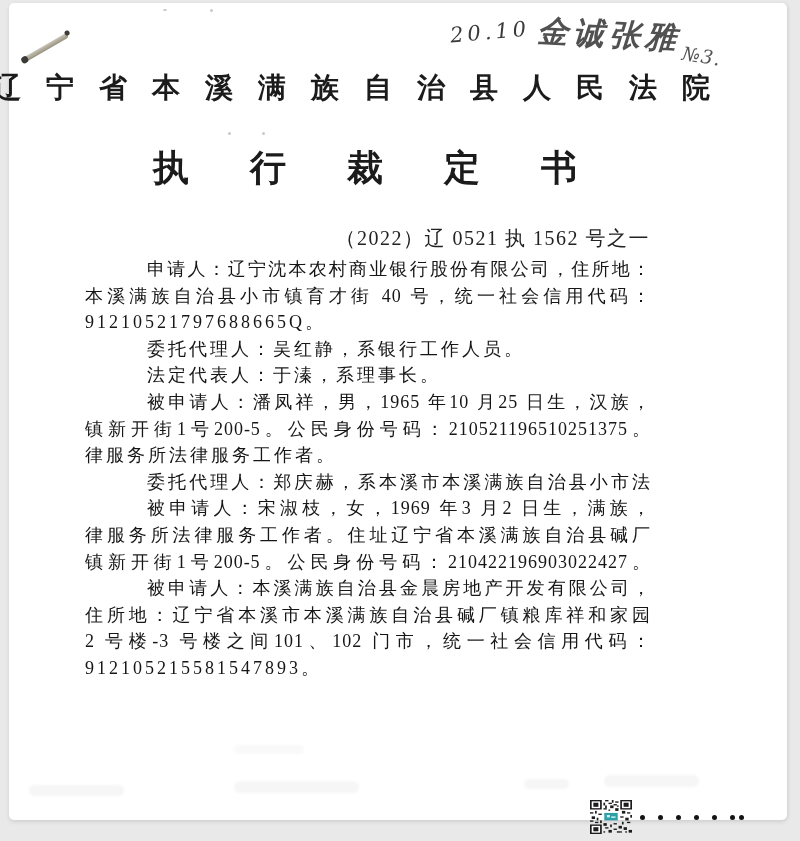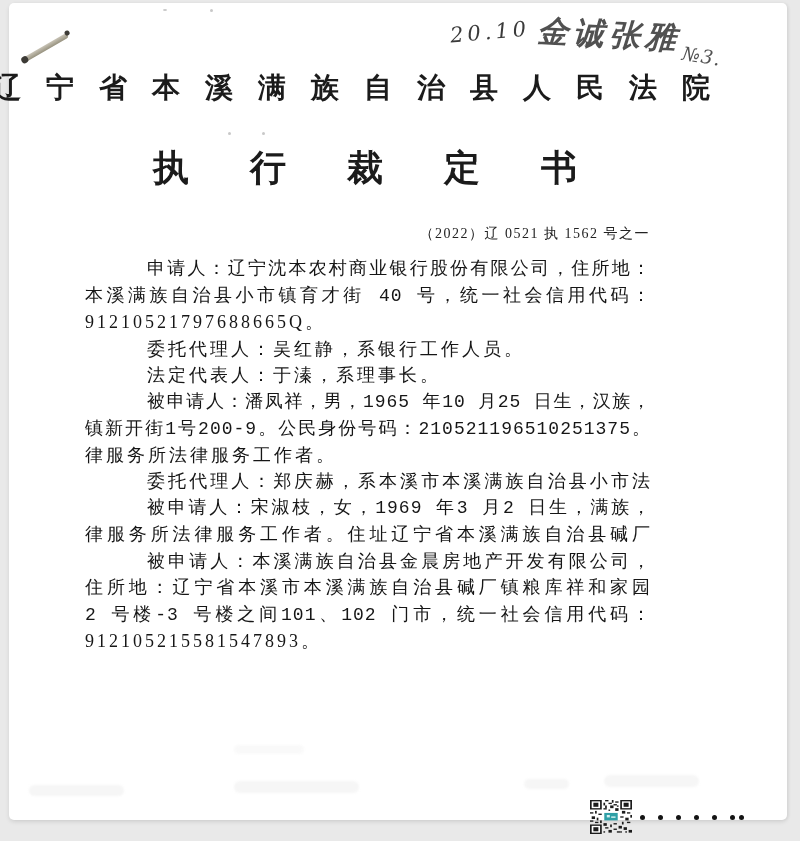--- a/index.html
+++ b/index.html
@@ -27,28 +27,28 @@
                transform:translateY(13px) rotate(6deg);margin-left:2px;}
 
   .speck{position:absolute;background:#9a9a9a;border-radius:50%;opacity:.55;}
 
   .court-title{position:absolute;top:66px;left:0;width:100%;text-align:center;
                font-size:28px;font-weight:700;letter-spacing:9px;
                transform:translateX(-42px);white-space:nowrap;}
   .doc-title{position:absolute;top:141px;left:0;width:100%;text-align:center;
              font-size:36px;font-weight:700;letter-spacing:26px;
              transform:translateX(-20px);white-space:nowrap;}
-  .case-number{position:absolute;top:222px;right:137px;font-size:14px;
+  .case-number{position:absolute;top:222px;right:137px;font-size:20px;
                letter-spacing:1.5px;color:#222;}
 
   .doc-body{position:absolute;top:253px;left:76px;width:566px;font-size:18px;color:#161616;}
   .bodyline{height:26.6px;line-height:26.6px;letter-spacing:3px;white-space:nowrap;}
   .bodyline.indent{padding-left:62px;}
   .bodyline.full{white-space:normal;text-align:justify;text-align-last:justify;
-                 letter-spacing:1px;overflow:hidden;font-family:Liberation Mono, monospace;}
+                 letter-spacing:1px;overflow:hidden;}
 
   
   .ghost{position:absolute;background:#f6f6f6;border-radius:10px;filter:blur(1px);}
 
   .qr{position:absolute;left:581px;top:797px;width:42px;height:34px;}
   .dots{position:absolute;left:631px;top:812px;display:flex;align-items:center;}
   .dots .dot{width:5px;height:5px;background:#141414;border-radius:50%;margin-right:13px;}
   .dots .dot:last-child{margin-left:-9px;margin-right:0;}
 </style>
 </head>
@@ -76,25 +76,26 @@
 
     <div class="case-number">（2022）辽 0521 执 1562 号之一</div>
 
     <div class="doc-body">
         <div class="bodyline indent full">申请人：辽宁沈本农村商业银行股份有限公司，住所地：</div>
         <div class="bodyline full">本溪满族自治县小市镇育才街 40 号，统一社会信用代码：</div>
         <div class="bodyline">91210521797688665Q。</div>
         <div class="bodyline indent">委托代理人：吴红静，系银行工作人员。</div>
         <div class="bodyline indent">法定代表人：于溱，系理事长。</div>
         <div class="bodyline indent full">被申请人：潘凤祥，男，1965 年10 月25 日生，汉族，</div>
-        <div class="bodyline full">镇新开街1号200-9。公民身份号码：210521196510251375。</div>
+        <div class="bodyline full">镇新开街1号200-5。公民身份号码：210521196510251375。</div>
         <div class="bodyline">律服务所法律服务工作者。</div>
         <div class="bodyline indent full">委托代理人：郑庆赫，系本溪市本溪满族自治县小市法</div>
         <div class="bodyline indent full">被申请人：宋淑枝，女，1969 年3 月2 日生，满族，</div>
         <div class="bodyline full">律服务所法律服务工作者。住址辽宁省本溪满族自治县碱厂</div>
+        <div class="bodyline full">镇新开街1号200-5。公民身份号码：210422196903022427。</div>
         <div class="bodyline indent full">被申请人：本溪满族自治县金晨房地产开发有限公司，</div>
         <div class="bodyline full">住所地：辽宁省本溪市本溪满族自治县碱厂镇粮库祥和家园</div>
         <div class="bodyline full">2 号楼-3 号楼之间101、102 门市，统一社会信用代码：</div>
         <div class="bodyline">912105215581547893。</div>
       </div>
 
     <div class="ghost" style="left:20px;top:782px;width:95px;height:11px;"></div>
     <div class="ghost" style="left:225px;top:778px;width:125px;height:12px;"></div>
     <div class="ghost" style="left:515px;top:776px;width:45px;height:10px;"></div>
     <div class="ghost" style="left:595px;top:772px;width:95px;height:12px;"></div>

